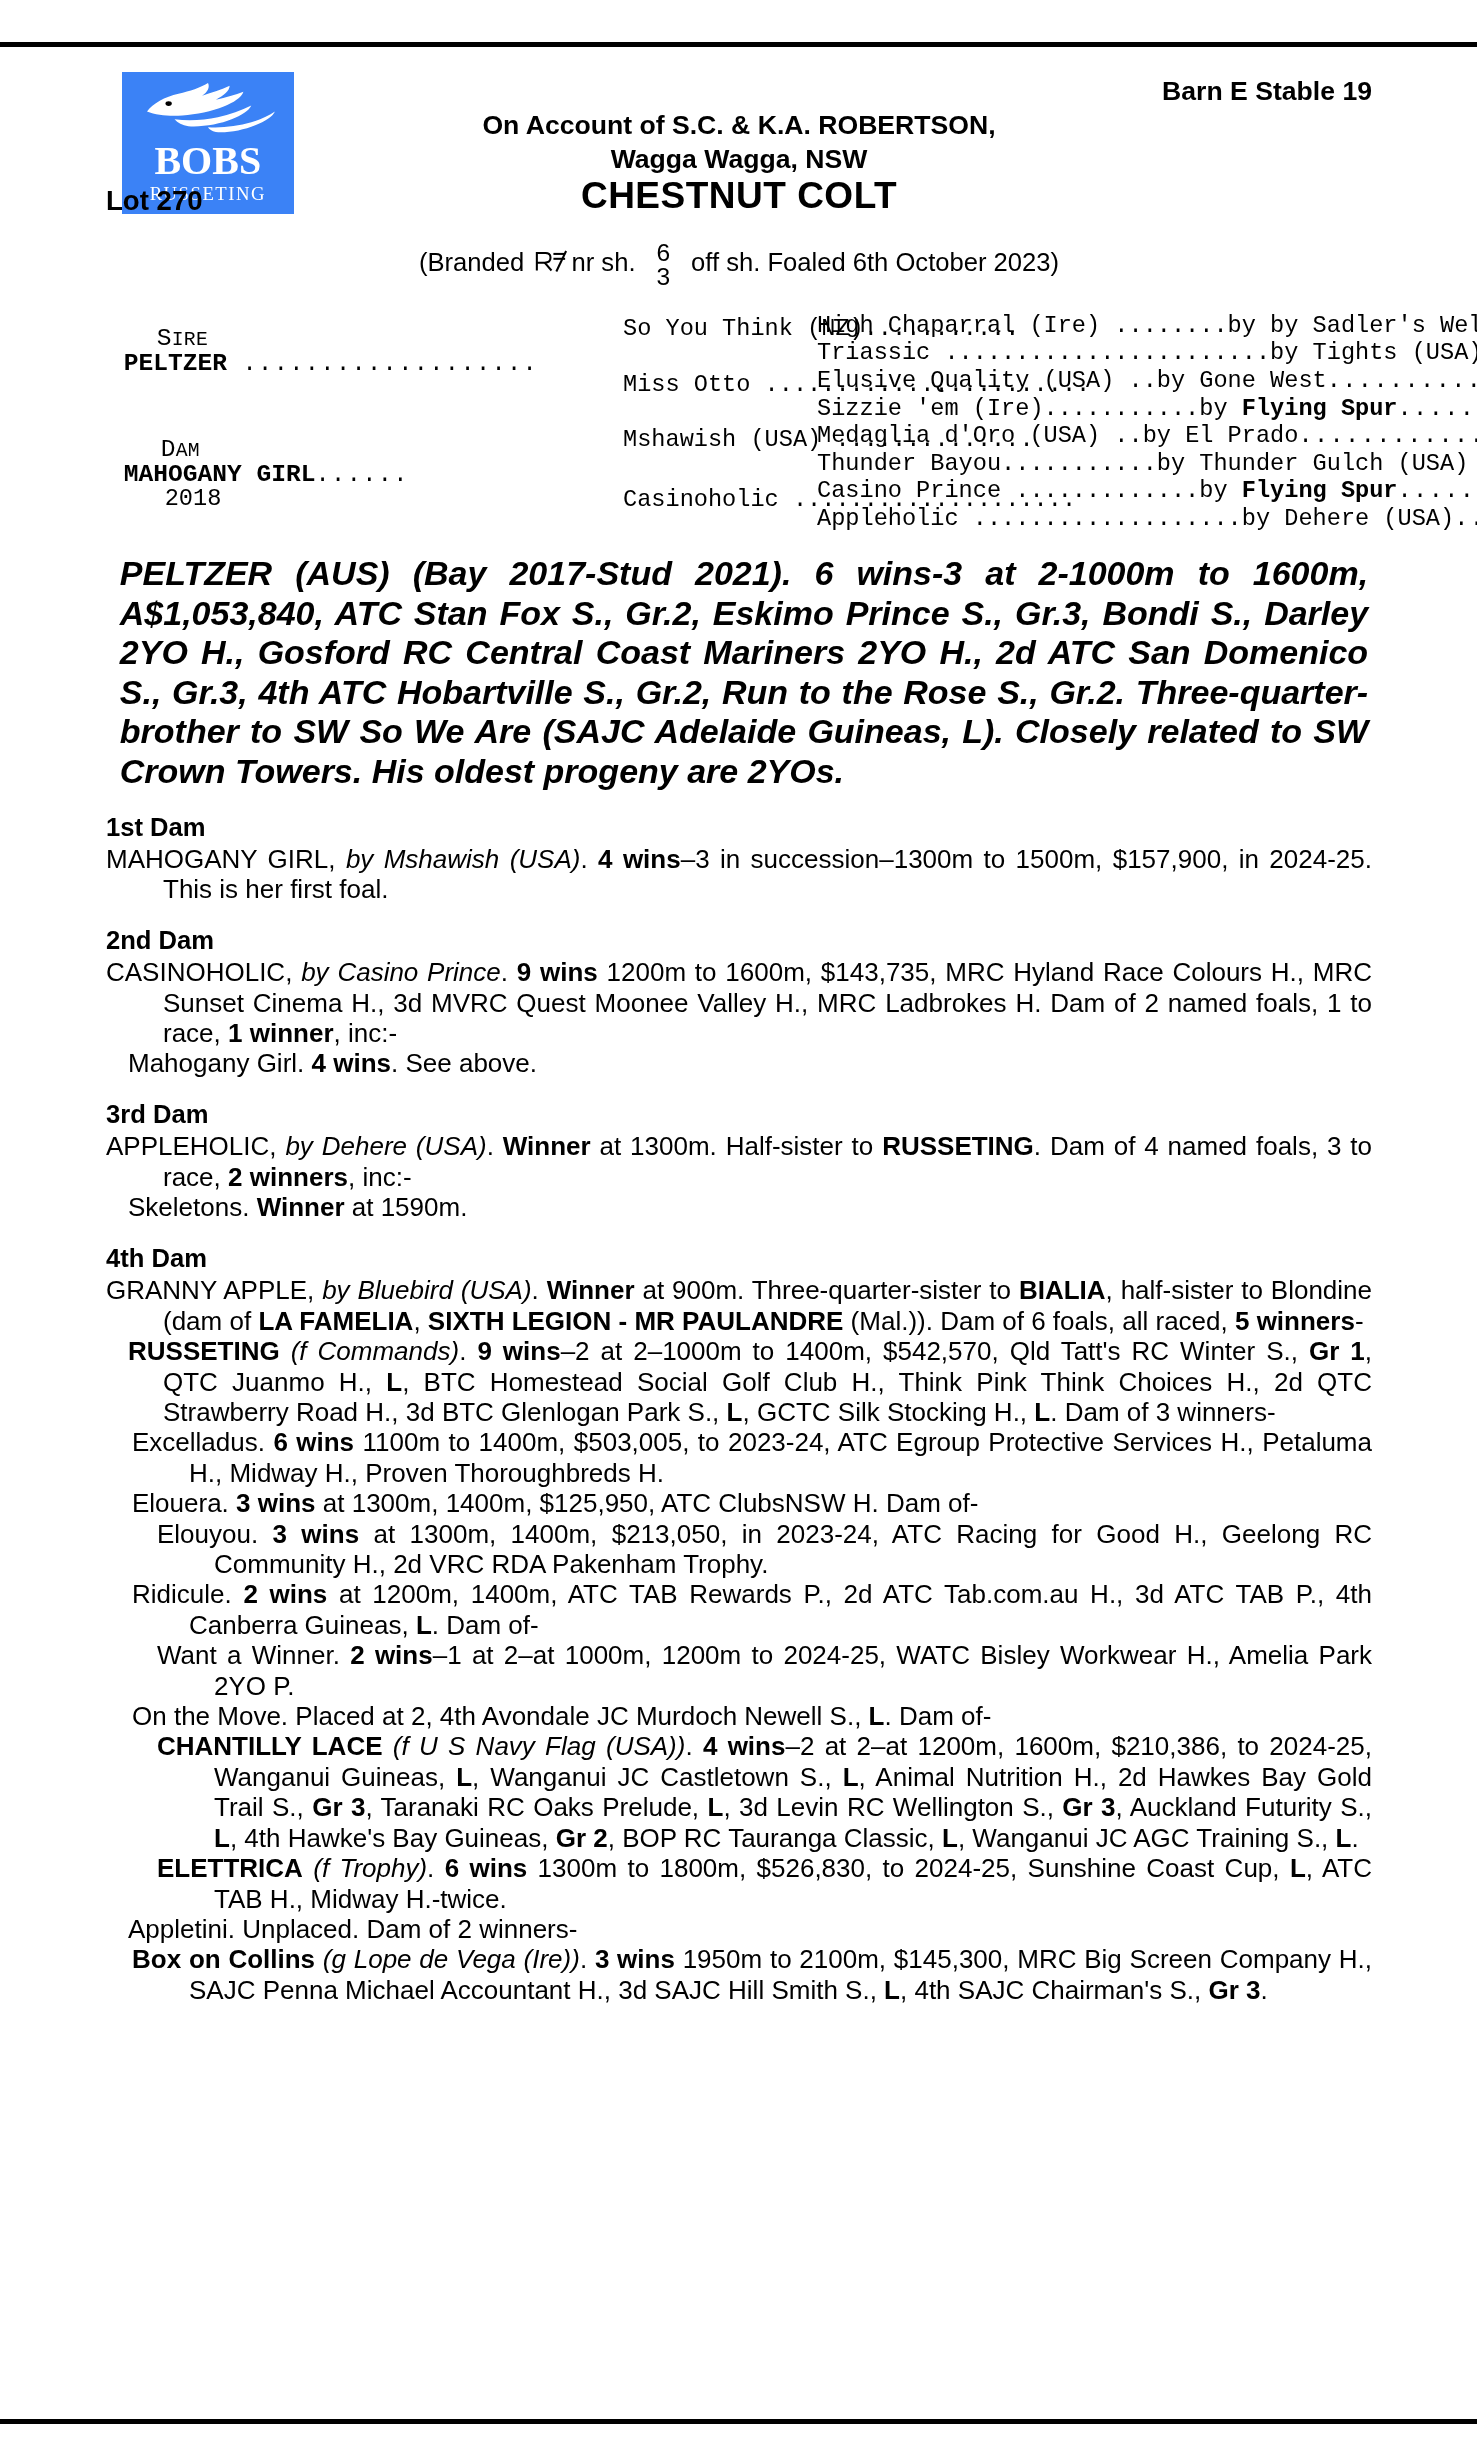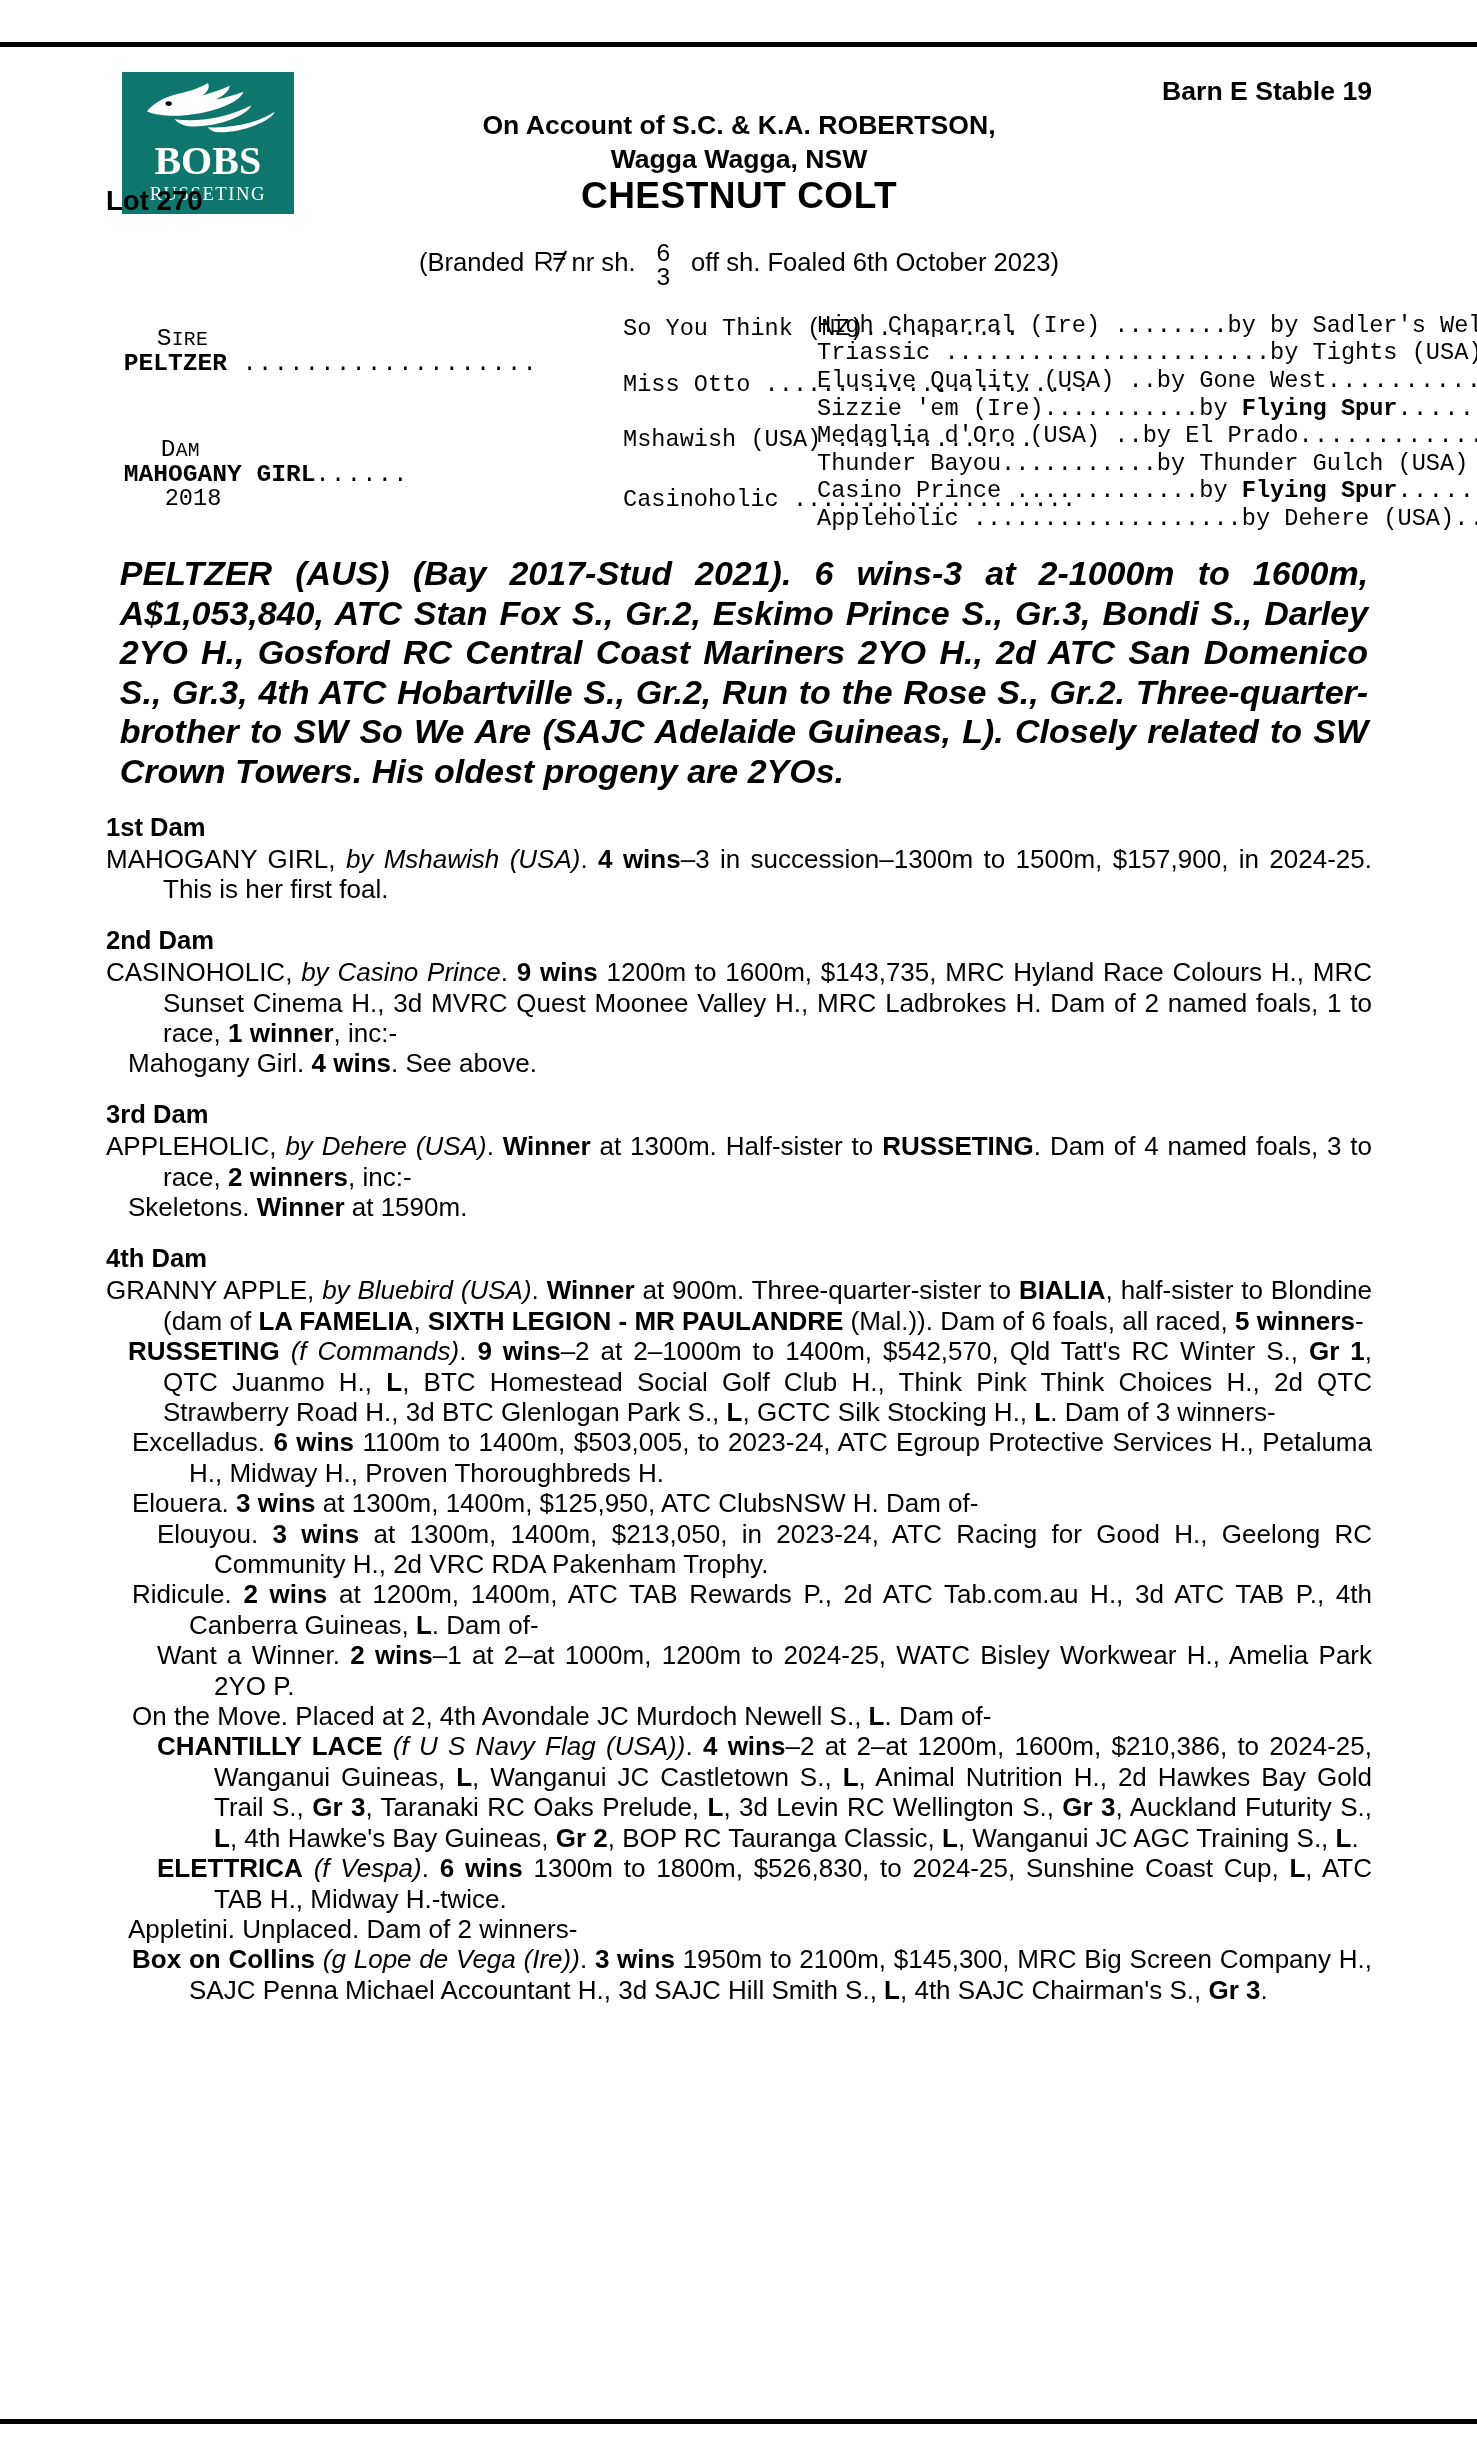--- a/index.html
+++ b/index.html
@@ -39,21 +39,21 @@
   .header-block {
     position: relative;
     height: 187px;
   }
   .logo {
     position: absolute;
     left: 15.8px;
     top: 25.6px;
     width: 172px;
     height: 142px;
-    background: #0f766e;
+    background: #3b82f6;
     color: #fff;
     display: flex;
     flex-direction: column;
     align-items: center;
     justify-content: flex-start;
     padding-top: 5.9px;
     box-sizing: border-box;
   }
   .logo svg { display:block; }
   .logo .bobs {
@@ -329,21 +329,21 @@
         <div class="dam-head">4th Dam</div>
         <p class="body hang">GRANNY APPLE, <i>by Bluebird (USA)</i>. <b>Winner</b> at 900m. Three-quarter-sister to <b>BIALIA</b>, half-sister to Blondine (dam of <b>LA FAMELIA</b>, <b>SIXTH LEGION - MR PAULANDRE</b> (Mal.)). Dam of 6 foals, all raced, <b>5 winners</b>-</p>
         <p class="body ind1"><b>RUSSETING</b> <i>(f Commands)</i>. <b>9 wins</b>–2 at 2–1000m to 1400m, $542,570, Qld Tatt's RC Winter S., <b>Gr 1</b>, QTC Juanmo H., <b>L</b>, BTC Homestead Social Golf Club H., Think Pink Think Choices H., 2d QTC Strawberry Road H., 3d BTC Glenlogan Park S., <b>L</b>, GCTC Silk Stocking H., <b>L</b>. Dam of 3 winners-</p>
         <p class="body ind2">Excelladus. <b>6 wins</b> 1100m to 1400m, $503,005, to 2023-24, ATC Egroup Protective Services H., Petaluma H., Midway H., Proven Thoroughbreds H.</p>
         <p class="body ind2">Elouera. <b>3 wins</b> at 1300m, 1400m, $125,950, ATC ClubsNSW H. Dam of-</p>
         <p class="body ind3">Elouyou. <b>3 wins</b> at 1300m, 1400m, $213,050, in 2023-24, ATC Racing for Good H., Geelong RC Community H., 2d VRC RDA Pakenham Trophy.</p>
         <p class="body ind2">Ridicule. <b>2 wins</b> at 1200m, 1400m, ATC TAB Rewards P., 2d ATC Tab.com.au H., 3d ATC TAB P., 4th Canberra Guineas, <b>L</b>. Dam of-</p>
         <p class="body ind3">Want a Winner. <b>2 wins</b>–1 at 2–at 1000m, 1200m to 2024-25, WATC Bisley Workwear H., Amelia Park 2YO P.</p>
         <p class="body ind2">On the Move. Placed at 2, 4th Avondale JC Murdoch Newell S., <b>L</b>. Dam of-</p>
         <p class="body ind3"><b>CHANTILLY LACE</b> <i>(f U S Navy Flag (USA))</i>. <b>4 wins</b>–2 at 2–at 1200m, 1600m, $210,386, to 2024-25, Wanganui Guineas, <b>L</b>, Wanganui JC Castletown S., <b>L</b>, Animal Nutrition H., 2d Hawkes Bay Gold Trail S., <b>Gr 3</b>, Taranaki RC Oaks Prelude, <b>L</b>, 3d Levin RC Wellington S., <b>Gr 3</b>, Auckland Futurity S., <b>L</b>, 4th Hawke's Bay Guineas, <b>Gr 2</b>, BOP RC Tauranga Classic, <b>L</b>, Wanganui JC AGC Training S., <b>L</b>.</p>
-        <p class="body ind3"><b>ELETTRICA</b> <i>(f Vespa)</i>. <b>6 wins</b> 1300m to 1800m, $526,830, to 2024-25, Sunshine Coast Cup, <b>L</b>, ATC TAB H., Midway H.-twice.</p>
+        <p class="body ind3"><b>ELETTRICA</b> <i>(f Trophy)</i>. <b>6 wins</b> 1300m to 1800m, $526,830, to 2024-25, Sunshine Coast Cup, <b>L</b>, ATC TAB H., Midway H.-twice.</p>
         <p class="body ind1">Appletini. Unplaced. Dam of 2 winners-</p>
         <p class="body ind2"><b>Box on Collins</b> <i>(g Lope de Vega (Ire))</i>. <b>3 wins</b> 1950m to 2100m, $145,300, MRC Big Screen Company H., SAJC Penna Michael Accountant H., 3d SAJC Hill Smith S., <b>L</b>, 4th SAJC Chairman's S., <b>Gr 3</b>.</p>
       </div>
 
   </div>
 
   <div class="rule rule-bottom"></div>
 </div>
 
 

